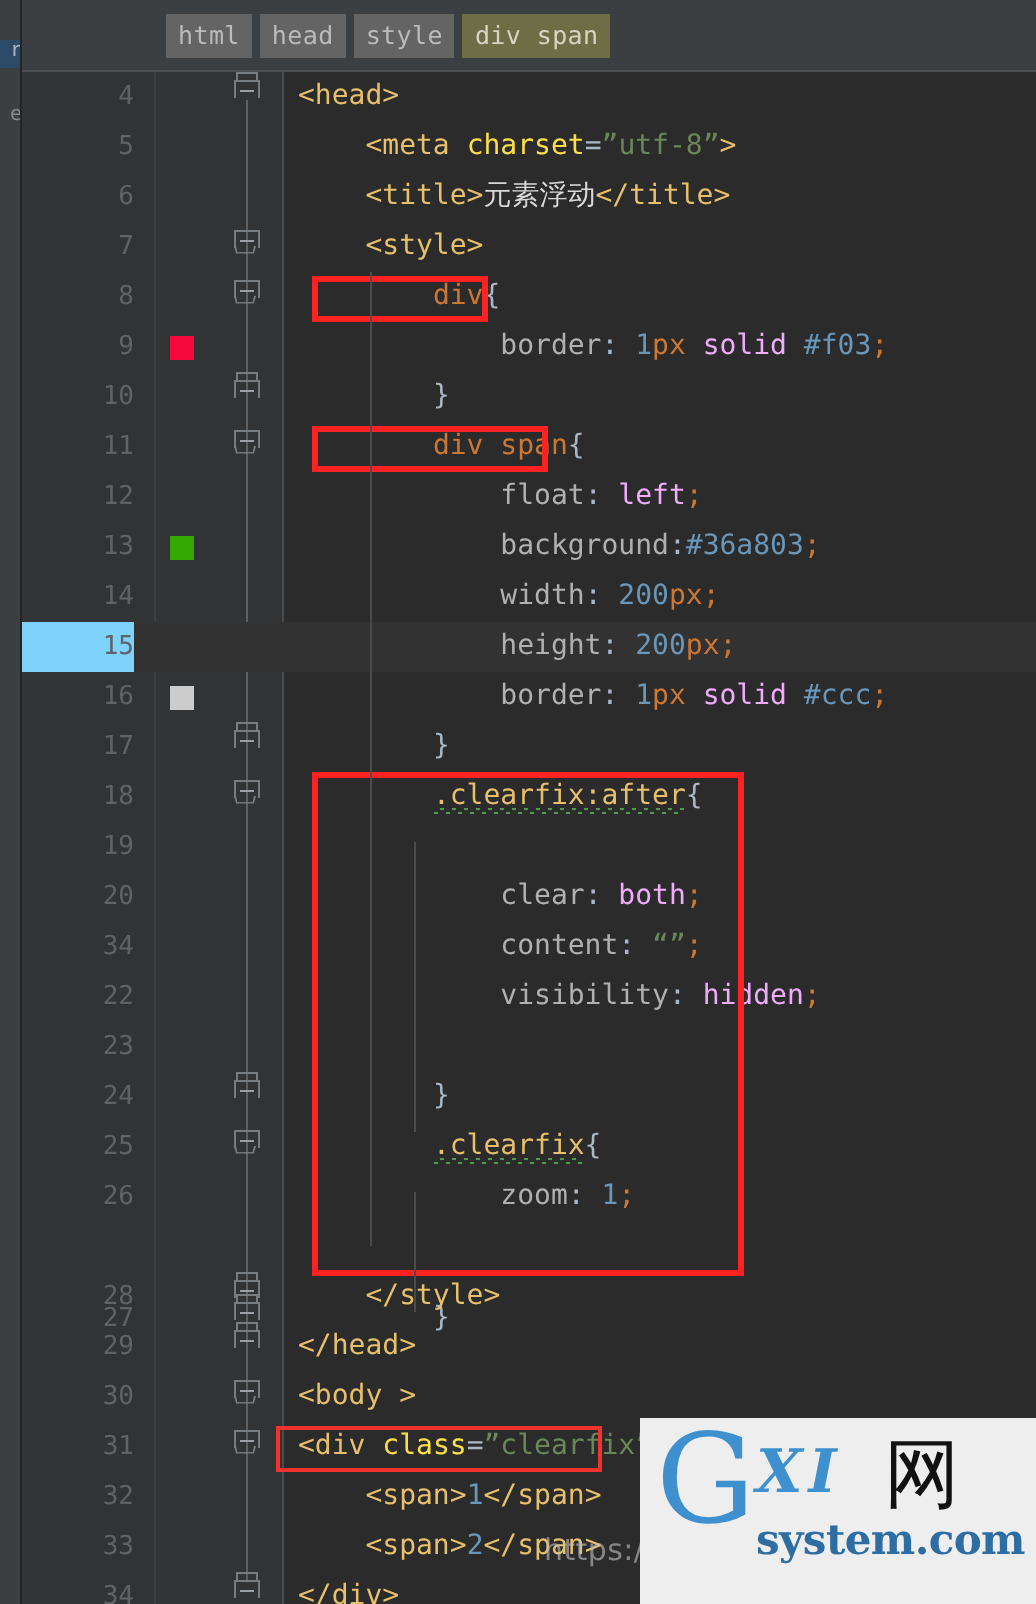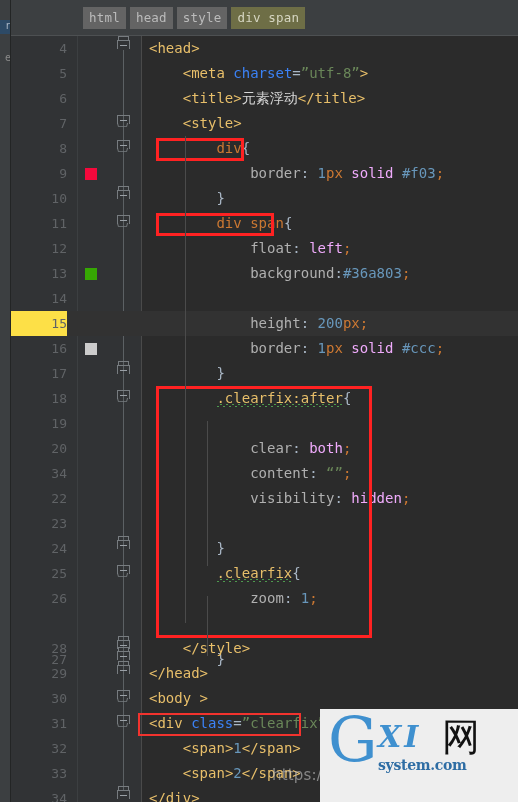--- a/index.html
+++ b/index.html
@@ -89,21 +89,21 @@
 
   
   .row {
     position: absolute;
     left: 0;
     width: 507px;
     height: 25px;
     line-height: 25px;
   }
   .row.current-line .row-bg-text,
-  .row.current-line .lineno { background: #fde047; }
+  .row.current-line .lineno { background: #7dd3fc; }
   .row.current-line::before {
     content: "";
     position: absolute; left: 0; top: 0;
     width: 507px; height: 25px;
     background: #323232;
   }
 
   .lineno {
     position: absolute;
     left: 0; top: 0;
@@ -196,21 +196,21 @@
     left: 138px; top: 0;
     height: 25px;
     white-space: pre;
     font-size: 14px;
     font-family: "DejaVu Sans Mono", "Liberation Mono", monospace;
     letter-spacing: 0px;
   }
 
   
   .tag      { color: #e8bf6a; }
-  .attr     { color: #3b82f6; }
+  .attr     { color: #fde047; }
   .str      { color: #6a8759; }
   .text-cn  { color: #d8d8d8; }
   .sel      { color: #e8bf6a; }
   .sel2     { color: #cc7832; }
   .prop     { color: #b0b0b0; }
   .val-kw   { color: #f0abfc; }
   .val-num  { color: #6897bb; }
   .val-unit { color: #cc7832; }
   .hexcol   { color: #6897bb; }
   .brace    { color: #a9b7c6; }
@@ -276,21 +276,21 @@
     font-family: "DejaVu Sans", "Liberation Sans", sans-serif;
     font-size: 38px;
     color: #111111;
     line-height: 40px;
   }
   #wm-sys {
     position: absolute;
     left: 52px; top: 40px;
     font-family: "DejaVu Serif", "Liberation Serif", serif;
     font-weight: bold;
-    font-size: 14px;
+    font-size: 21px;
     color: #2e6da4;
     letter-spacing: -0.3px;
   }
   
   #csdn-url {
     position: absolute;
     left: 272px; top: 766px;
     font-family: "DejaVu Sans", "Liberation Sans", sans-serif;
     font-size: 15px;
     color: rgba(190,190,190,0.62);
@@ -378,20 +378,21 @@
         <div class="lineno">12</div>
         <div class="code">            <span class="prop">float</span><span class="punct">: </span><span class="val-kw">left</span><span class="semi">;</span></div>
       </div>
       <div class="row" style="top: 225px;">
         <div class="lineno">13</div>
         <div class="swatch" style="background: rgb(54, 168, 3);"></div>
         <div class="code">            <span class="prop">background</span><span class="punct">:</span><span class="hexcol">#36a803</span><span class="semi">;</span></div>
       </div>
       <div class="row" style="top: 250px;">
         <div class="lineno">14</div>
+        <div class="code">            <span class="prop">width</span><span class="punct">: </span><span class="val-num">200</span><span class="val-unit">px</span><span class="semi">;</span></div>
       </div>
       <div class="row current-line" style="top: 275px;">
         <div class="lineno">15</div>
         <div class="code">            <span class="prop">height</span><span class="punct">: </span><span class="val-num">200</span><span class="val-unit">px</span><span class="semi">;</span></div>
       </div>
       <div class="row" style="top: 300px;">
         <div class="lineno">16</div>
         <div class="swatch" style="background: rgb(204, 204, 204);"></div>
         <div class="code">            <span class="prop">border</span><span class="punct">: </span><span class="val-num">1</span><span class="val-unit">px</span> <span class="val-kw">solid</span> <span class="hexcol">#ccc</span><span class="semi">;</span></div>
       </div>

